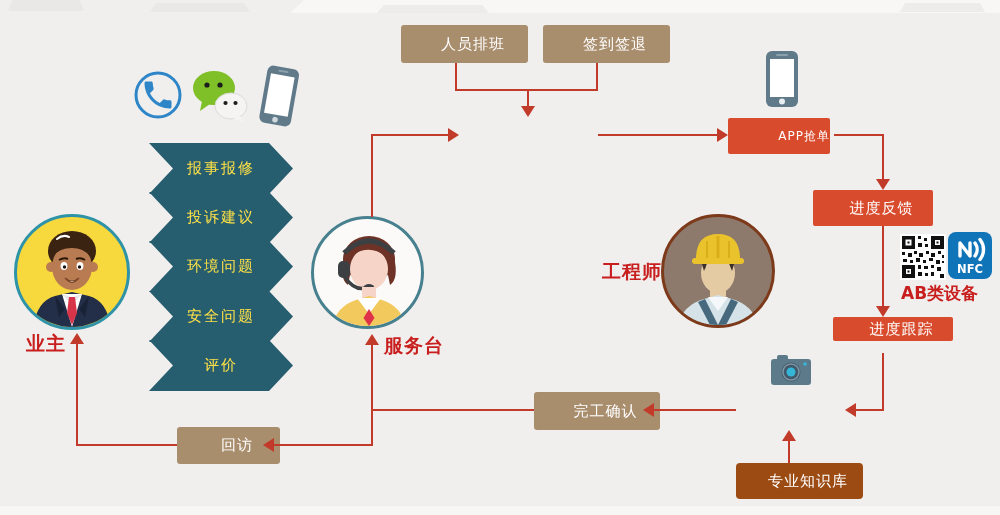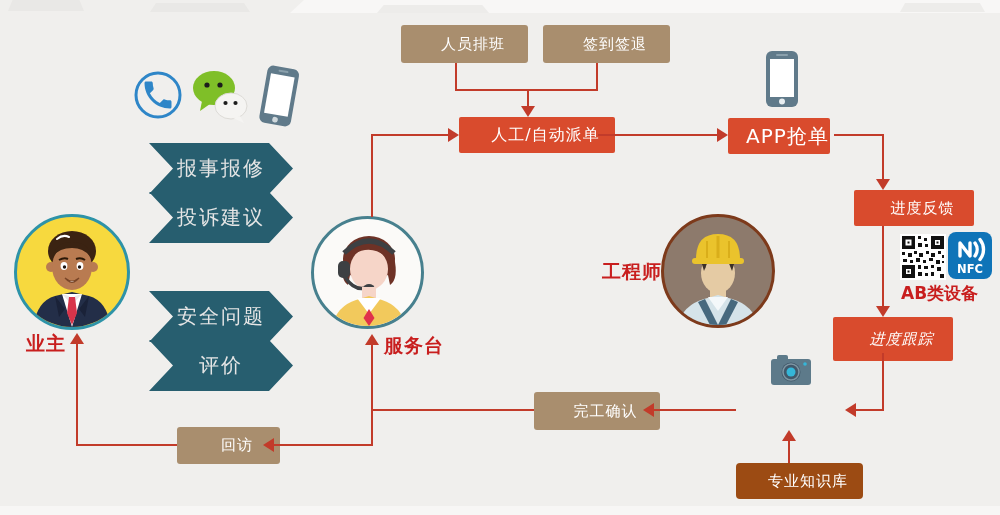--- a/index.html
+++ b/index.html
@@ -15,21 +15,21 @@
 
   
   .box{position:absolute;display:flex;align-items:center;justify-content:center;
     color:#fff;font-size:15px;letter-spacing:1px;border-radius:3px;line-height:1;padding-left:17px;}
   .box.tan{background:#a98e6e;}
   .box.red{background:#d94b2d;border-radius:2px;}
   .box.rust{background:#9c4b13;border-radius:4px;}
 
   
   .chev{position:absolute;left:149px;width:144px;height:51px;background:#275e6f;
-    display:flex;align-items:center;justify-content:center;color:#e5e5e5;font-size:20px;
+    display:flex;align-items:center;justify-content:center;color:#fde047;font-size:15px;
     letter-spacing:2px;
     clip-path:polygon(0 0,calc(100% - 24px) 0,100% 50%,calc(100% - 24px) 100%,0 100%,24px 50%);}
 
   
   .avatar{position:absolute;border-radius:50%;overflow:hidden;box-sizing:border-box;}
   .avatar svg{display:block;width:100%;height:100%;}
   .redlabel{position:absolute;color:#c81e1e;font-weight:bold;font-size:19px;
     letter-spacing:1px;line-height:1;}
 
   
@@ -86,20 +86,23 @@
         <rect x="22" y="8" width="10" height="2" rx="1" fill="#8aa0ac"></rect>
       </g>
     </svg>
   </div>
 
   <div class="chev" style="top:143px;">
       <span>报事报修</span>
     </div>
   <div class="chev" style="top:192px;">
       <span>投诉建议</span>
+    </div>
+  <div class="chev" style="top:241px;">
+      <span>环境问题</span>
     </div>
   <div class="chev" style="top:291px;">
       <span>安全问题</span>
     </div>
   <div class="chev" style="top:340px;">
       <span>评价</span>
     </div>
 
   <div class="avatar" style="left:14px;top:214px;width:116px;height:116px;border:3px solid #2e93a8;background:#f7d93e;">
     <svg viewBox="0 0 110 110">
@@ -165,30 +168,27 @@
     </svg>
   </div>
   <div class="redlabel" style="left:602px;top:262px;">工程师</div>
 
   <div class="box tan" style="left:401px;top:25px;width:110px;height:38px;">
       <span>人员排班</span>
     </div>
   <div class="box tan" style="left:543px;top:25px;width:110px;height:38px;">
       <span>签到签退</span>
     </div>
-  <div class="box red" style="left:459px;top:117px;width:139px;height:36px;font-size:16px;">
-      <span>人工/自动派单</span>
-    </div>
-  <div class="box red" style="left:728px;top:118px;width:85px;height:36px;font-size:20px;">
+  <div class="box red" style="left:728px;top:118px;width:85px;height:36px;font-size:12px;justify-content:flex-end;">
       <span>APP抢单</span>
     </div>
-  <div class="box red" style="left:854px;top:190px;width:103px;height:36px;">
+  <div class="box red" style="left:813px;top:190px;width:103px;height:36px;">
       <span>进度反馈</span>
     </div>
-  <div class="box red" style="left:833px;top:317px;width:103px;height:44px;font-style:italic;">
+  <div class="box red" style="left:833px;top:317px;width:103px;height:24px;">
       <span>进度跟踪</span>
     </div>
   <div class="box rust" style="left:736px;top:463px;width:110px;height:36px;">
       <span>专业知识库</span>
     </div>
   <div class="box tan" style="left:534px;top:392px;width:109px;height:38px;">
       <span>完工确认</span>
     </div>
   <div class="box tan" style="left:177px;top:427px;width:86px;height:37px;font-family:Liberation Serif, serif;">
       <span>回访</span>

